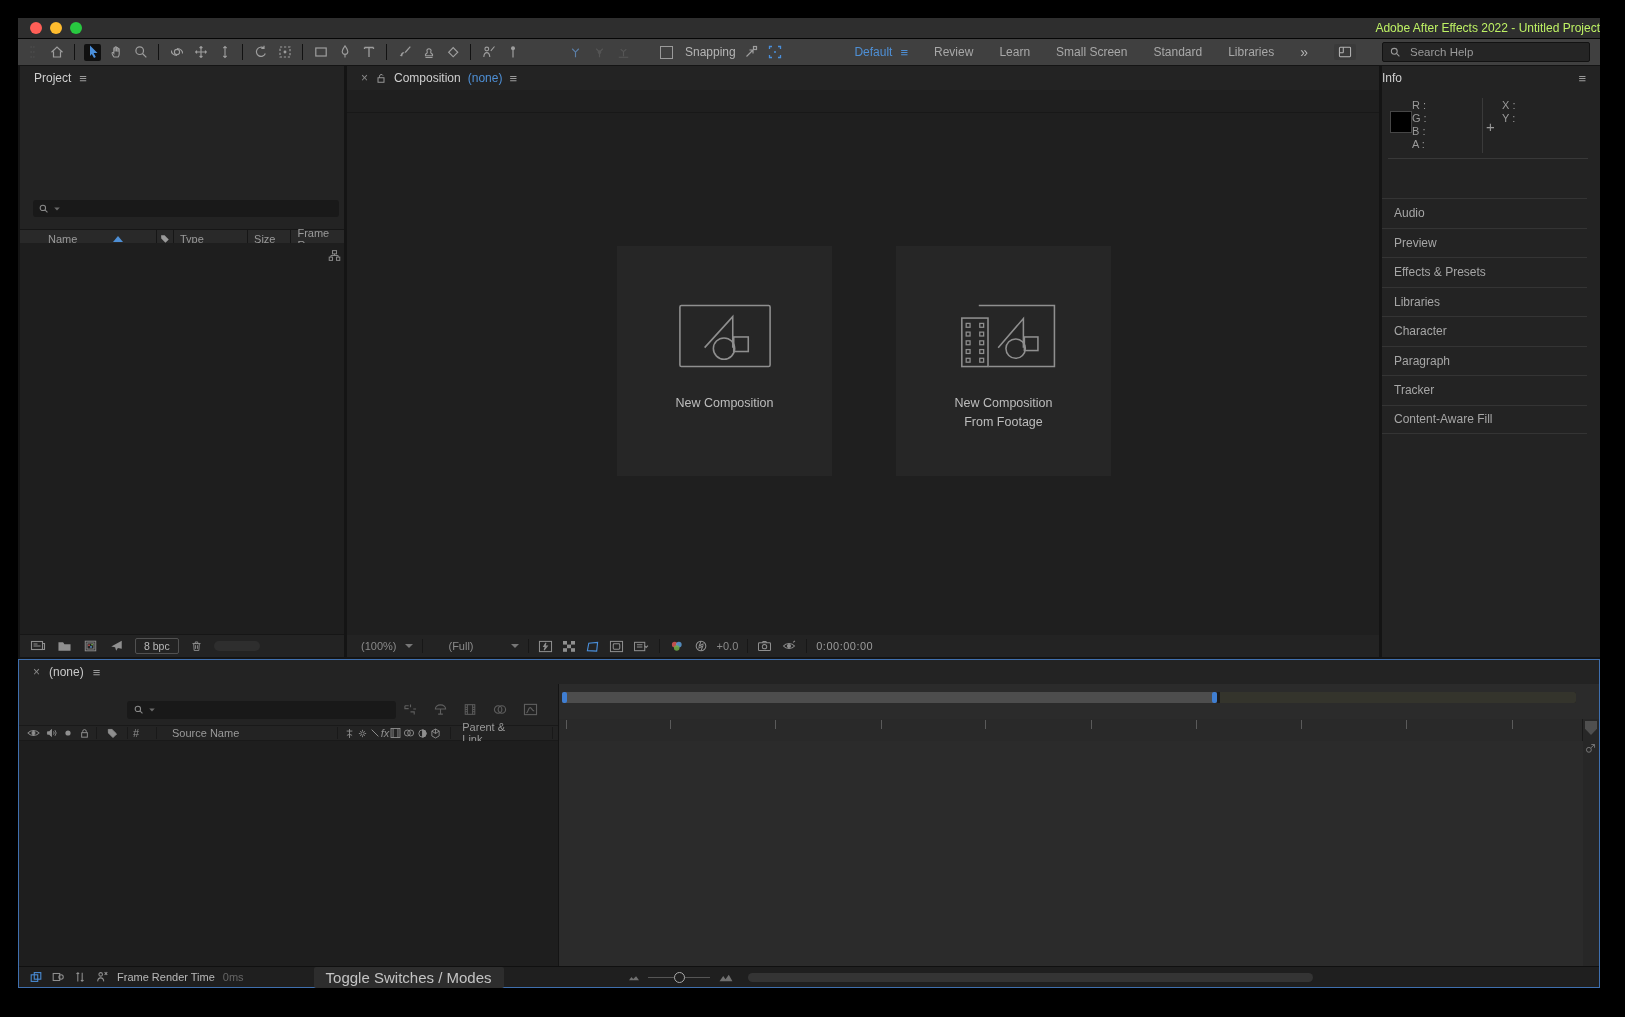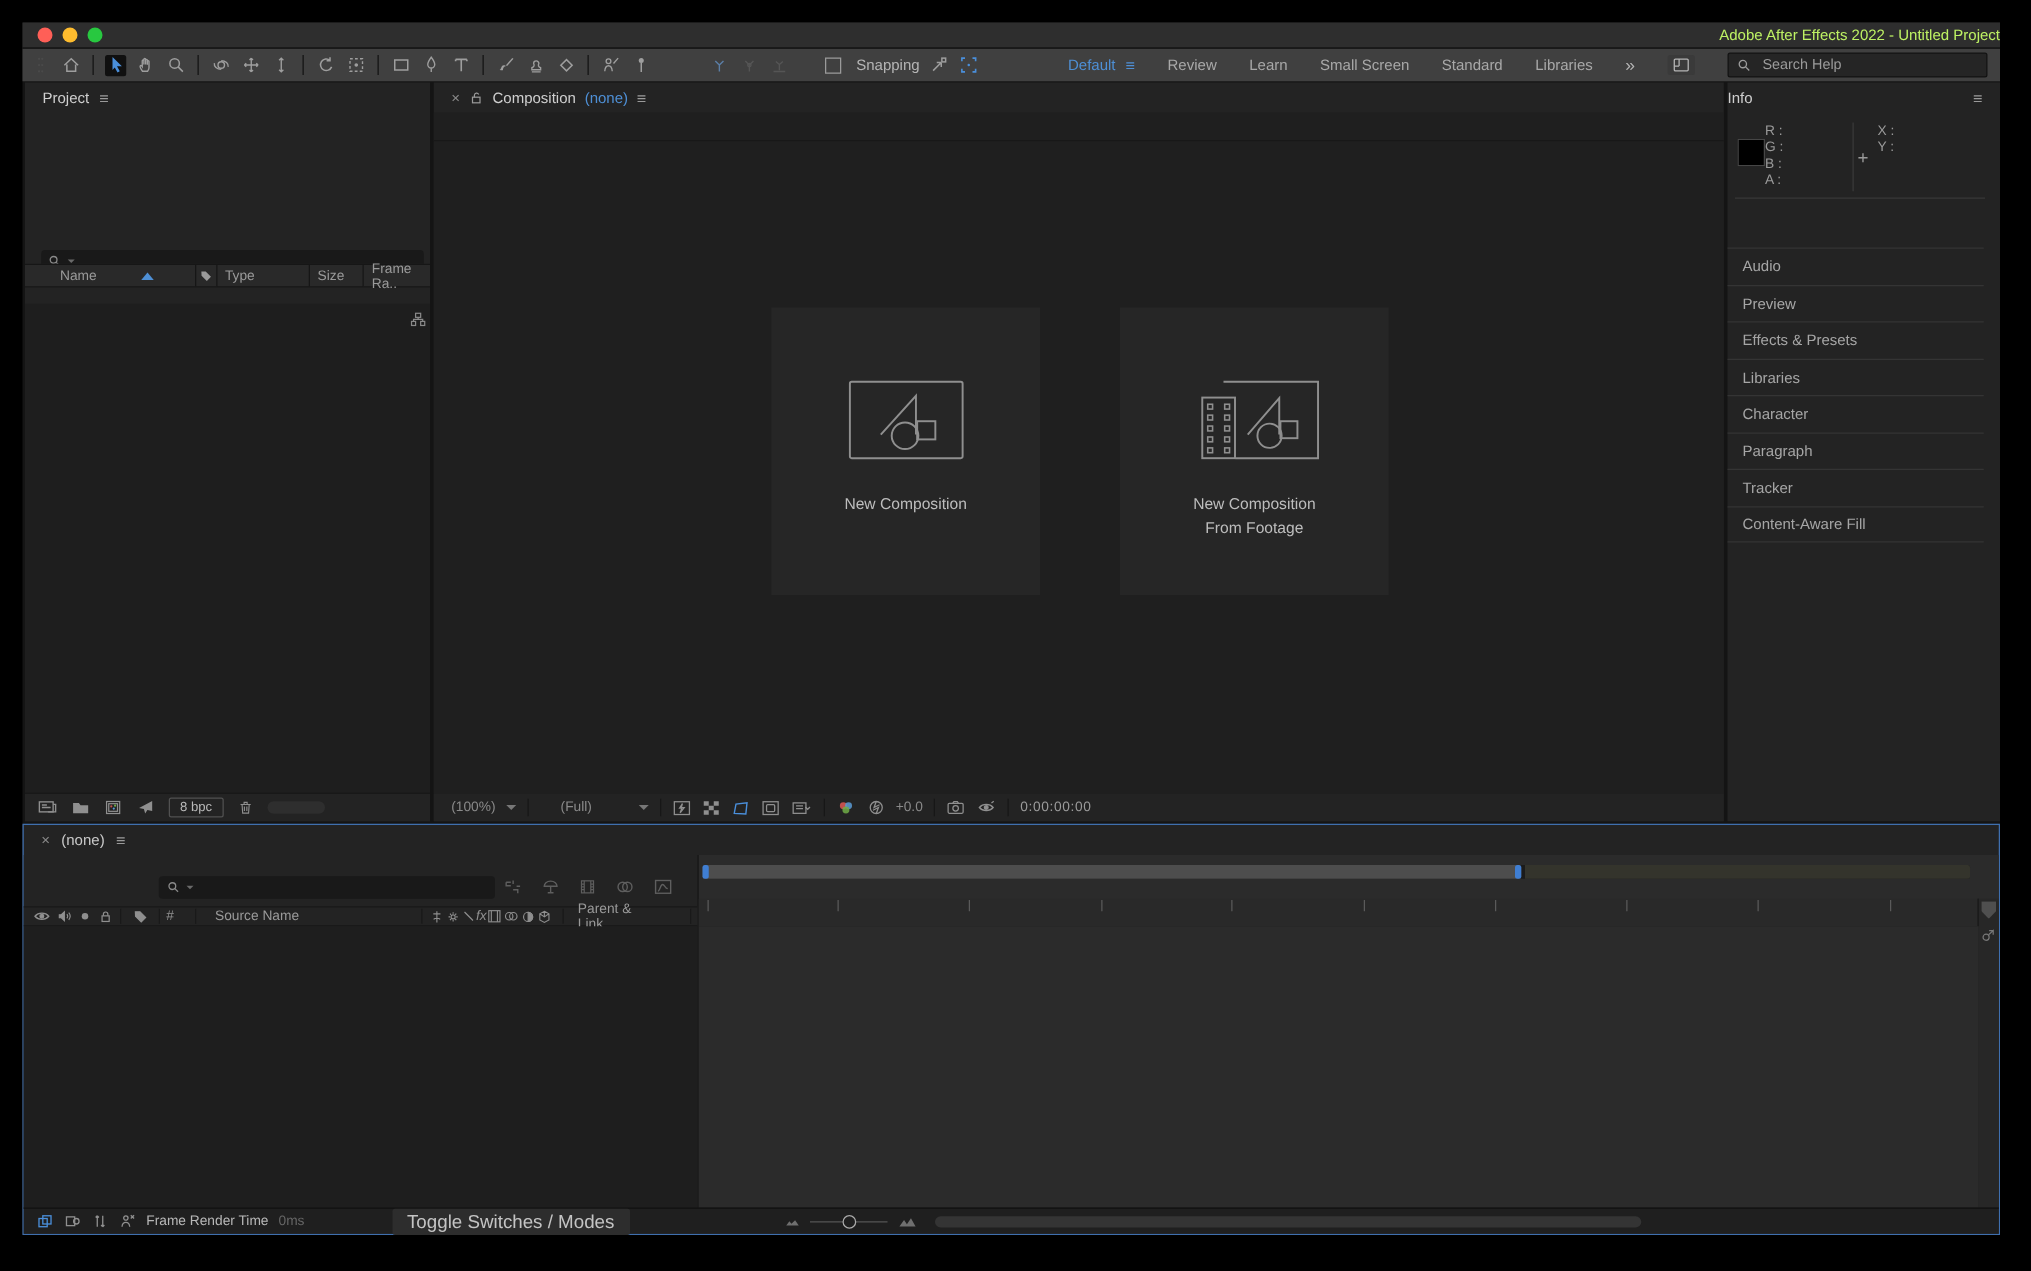--- a/index.html
+++ b/index.html
@@ -32,21 +32,21 @@
   
   .panel{position:absolute;background:#232323;}
   .ptabbar{height:24px;display:flex;align-items:center;gap:8px;padding-left:14px;font-size:12px;color:#cfcfcf;}
   .menu-glyph{color:#9a9a9a;font-size:13px;}
   .close-glyph{color:#8a8a8a;font-size:12px;}
   .blue{color:#4e8fd5;}
   
   .pj-search{position:absolute;left:13px;top:134px;width:296px;height:17px;background:#191919;border-radius:3px;
              display:flex;align-items:center;gap:3px;padding:0 5px;color:#8a8a8a;}
   .pj-search input{background:transparent;border:none;outline:none;width:240px;color:#bbb;font-family:"Liberation Sans",sans-serif;}
-  .pj-cols{position:absolute;left:0;top:145px;right:0;height:17px;background:#292929;border-top:1px solid #161616;border-bottom:1px solid #161616;
+  .pj-cols{position:absolute;left:0;top:163px;right:0;height:17px;background:#292929;border-top:1px solid #161616;border-bottom:1px solid #161616;
            display:flex;align-items:center;font-size:11px;color:#9a9a9a;}
   .pj-col{height:100%;display:flex;align-items:center;border-right:1px solid #161616;padding-left:6px;box-sizing:border-box;}
   .sort-up{width:0;height:0;border-left:5px solid transparent;border-right:5px solid transparent;border-bottom:6px solid #4e8fd5;margin-left:36px;}
   .pj-body{position:absolute;left:0;top:177px;right:0;bottom:22px;background:#1e1e1e;}
   .pj-footer{position:absolute;left:0;bottom:0;right:0;height:22px;background:#232323;border-top:1px solid #161616;
              display:flex;align-items:center;gap:11px;padding-left:10px;color:#8f8f8f;}
   .bpc-btn{border:1px solid #515151;border-radius:2px;font-size:10.5px;color:#b9b9b9;padding:1px 8px;}
   .pill{background:#2e2e2e;border-radius:5px;height:10px;}
   
   .viewer{position:absolute;left:0;top:24px;right:0;bottom:22px;background:#1f1f1f;}

